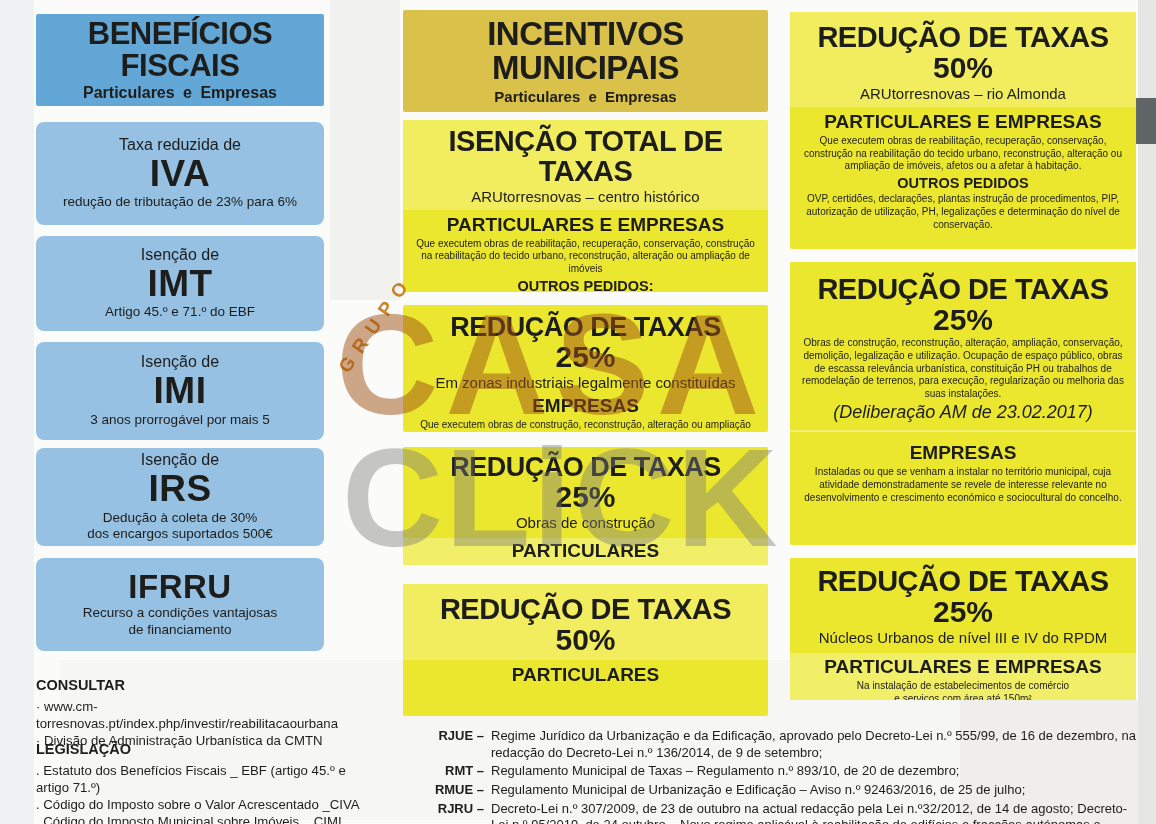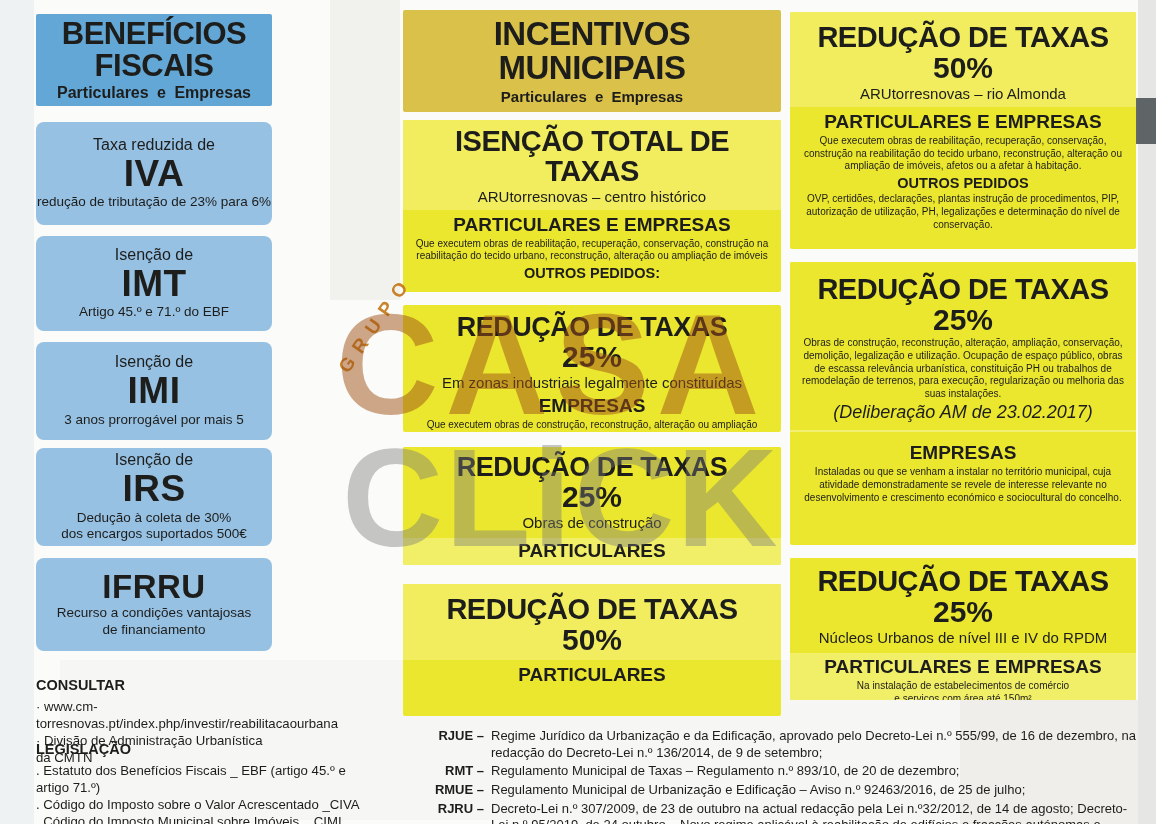--- a/index.html
+++ b/index.html
@@ -85,21 +85,21 @@
 
 <div class="page">
 
   <div class="bg-strip-left"></div>
   <div class="bg-blob-a"></div>
   <div class="bg-blob-b"></div>
   <div class="bg-blob-c"></div>
   <div class="bg-strip-right"></div>
   <div class="bg-dark-tr"></div>
 
-  <div class="col" style="left:36px;top:0;width:236px;height:824px;">
+  <div class="col" style="left:36px;top:0;width:288px;height:824px;">
 
     <div class="blue-header abs" style="top:14px;height:92px;">
       <div class="bh-line">BENEFÍCIOS</div>
       <div class="bh-line">FISCAIS</div>
       <div class="bh-sub">Particulares e Empresas</div>
     </div>
 
     <div class="blue-card abs" style="top:122px;height:103px;">
       <div class="bc-top">Taxa reduzida de</div>
       <div class="bc-acronym">IVA</div>
@@ -138,21 +138,21 @@
     </div>
 
     <div class="note-block abs" style="top:740px;width:340px;">
       <div class="note-title">LEGISLAÇÃO</div>
       <div class="note-item">. Estatuto dos Benefícios Fiscais _ EBF (artigo 45.º e artigo 71.º)</div>
       <div class="note-item">. Código do Imposto sobre o Valor Acrescentado _CIVA</div>
       <div class="note-item">. Código do Imposto Municipal sobre Imóveis _ CIMI</div>
     </div>
   </div>
 
-  <div class="col" style="left:403px;top:0;width:365px;height:796px;padding-left:13px;">
+  <div class="col" style="left:403px;top:0;width:365px;height:796px;">
 
     <div class="y-header abs" style="top:10px;height:102px;">
       <div class="yh-line">INCENTIVOS</div>
       <div class="yh-line">MUNICIPAIS</div>
       <div class="yh-sub">Particulares e Empresas</div>
     </div>
 
     <div class="ycard abs" style="top:120px;height:172px;">
       <div class="yc-head">
         <div class="yc-title big">ISENÇÃO TOTAL DE TAXAS</div>

